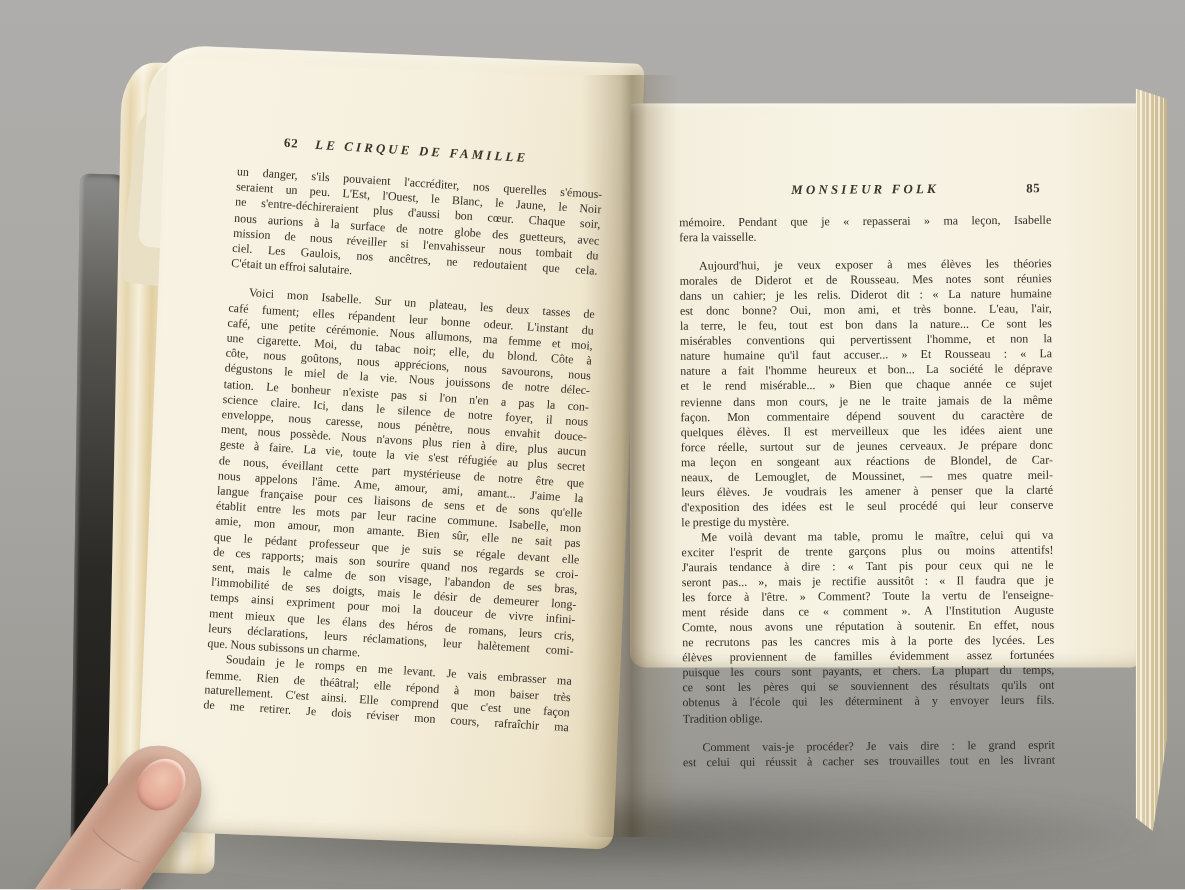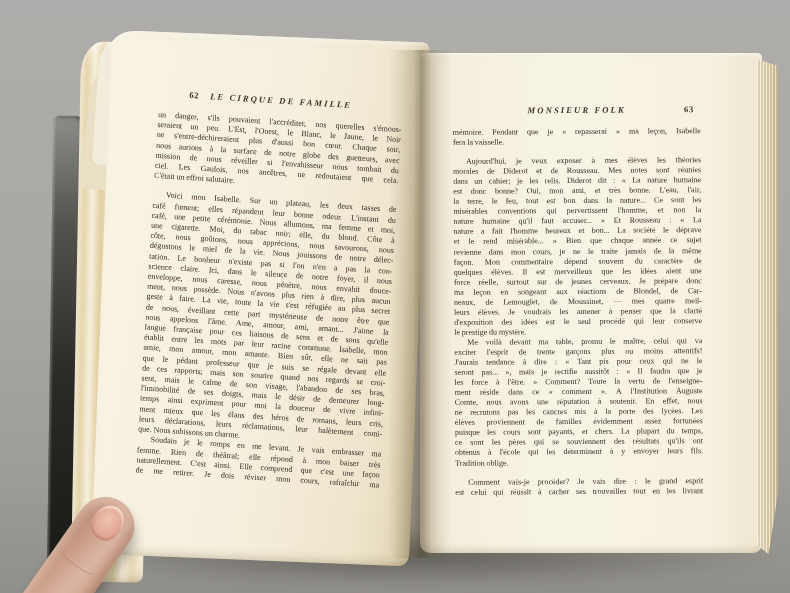--- a/index.html
+++ b/index.html
@@ -34,21 +34,21 @@
   .left-page{position:absolute;left:112px;top:30px;width:318px;height:524px;
     transform:rotate(2.3deg);transform-origin:0 0;
     border-radius:26px 6px 10px 34px / 16px 8px 12px 26px;
     background:linear-gradient(97deg,#f8f3e3 0%,#f5efdd 52%,#efe5cc 84%,#e0d4b4 100%);
     box-shadow:inset 0 7px 9px -7px #fffdf4, inset -16px 0 20px -12px rgba(120,100,60,.38),
                inset 0 -10px 12px -10px rgba(110,92,55,.35);}
   .left-inner{position:absolute;left:50px;top:56px;width:244px;transform:rotate(1.3deg);
     transform-origin:0 0;}
 
   
-  .right-page{position:absolute;left:420px;top:53px;width:342px;height:500px;
+  .right-page{position:absolute;left:420px;top:69px;width:342px;height:376px;
     border-radius:3px 5px 9px 10px;
     background:linear-gradient(90deg,#e8dfca 0%,#f3eedc 7%,#f8f4e5 42%,#f6f1e1 84%,#efe7d0 100%);
     box-shadow:inset 0 5px 7px -5px #fffef6, inset 0 -9px 11px -9px rgba(110,95,60,.32),
                inset 14px 0 18px -12px rgba(120,100,60,.30);}
   .right-inner{position:absolute;left:34px;top:52px;width:248px;transform:rotate(-.4deg);}
 
   
   .gutter{position:absolute;left:388px;top:50px;width:64px;height:508px;pointer-events:none;
     background:linear-gradient(90deg,rgba(110,92,55,0) 0%,rgba(110,92,55,.26) 40%,
       rgba(70,58,32,.38) 52%,rgba(110,92,55,.18) 68%,rgba(110,92,55,0) 100%);
@@ -153,21 +153,21 @@
             <div class="line">de me retirer. Je dois réviser mon cours, rafraîchir ma</div>
           </div>
         </div>
     </div>
   </div>
 
   <div class="right-page">
     <div class="right-inner">
       <div class="running-head">
         <span class="title">MONSIEUR FOLK</span>
-        <span class="num">63</span>
+        <span class="num">85</span>
       </div>
       <div class="page-text">
           <div class="para gap-after">
             <div class="line">mémoire. Pendant que je « repasserai » ma leçon, Isabelle</div>
             <div class="line last">fera la vaisselle.</div>
           </div>
           <div class="para indent">
             <div class="line">Aujourd'hui, je veux exposer à mes élèves les théories</div>
             <div class="line">morales de Diderot et de Rousseau. Mes notes sont réunies</div>
             <div class="line">dans un cahier; je les relis. Diderot dit : « La nature humaine</div>

